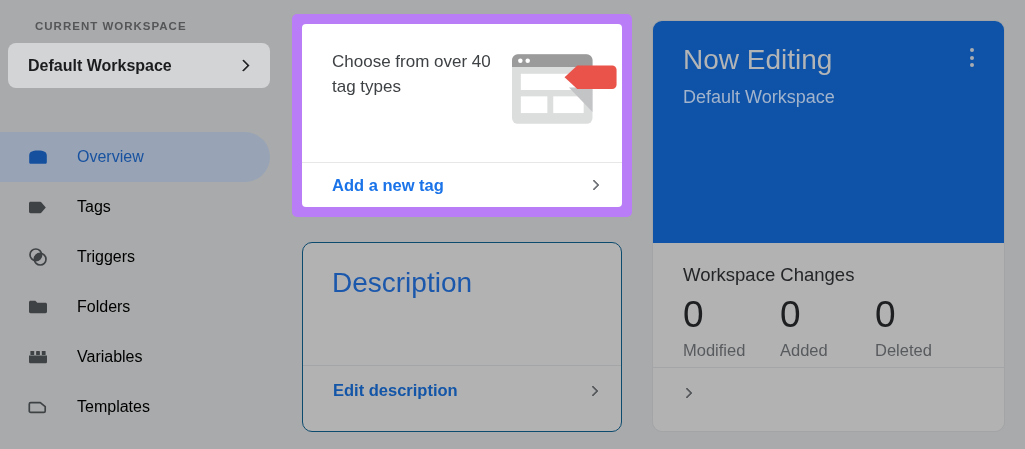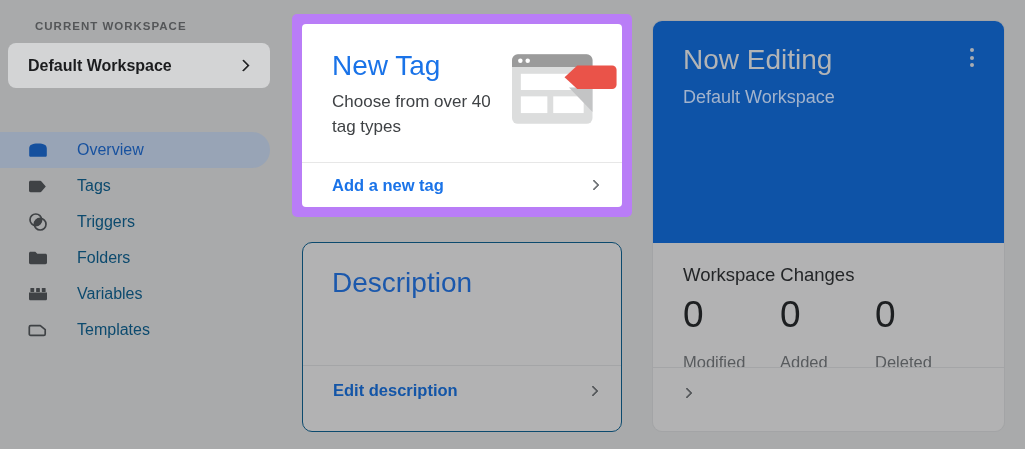--- a/index.html
+++ b/index.html
@@ -23,24 +23,24 @@
   .sidebar { position:absolute; left:0; top:0; width:290px; height:449px; }
   .ws-label { position:absolute; left:35px; top:20px; font-size:11.5px; font-weight:700;
               letter-spacing:1px; color:#545658; }
   .ws-btn { position:absolute; left:8px; top:43px; width:262px; height:45px;
             background:#d3d4d5; border:none; border-radius:8px; cursor:pointer;
             display:flex; align-items:center; justify-content:space-between;
             padding:0 22px 0 20px; font-family:inherit; }
   .ws-btn .lbl { font-size:16px; font-weight:700; color:#1b1c1e; }
   .ws-btn .chev { color:#212224; }
   .nav { position:absolute; left:0; top:132px; width:290px; }
-  .nav-item { height:36px; display:flex; align-items:center; cursor:pointer; }
+  .nav-item { height:50px; display:flex; align-items:center; cursor:pointer; }
   .nav-icon { width:22px; height:22px; margin-left:27px; flex:none; color:#3f4245; }
   .nav-icon svg { width:22px; height:22px; display:block; fill:currentColor; }
-  .nav-label { margin-left:28px; font-size:16px; color:#0c4a6e; }
+  .nav-label { margin-left:28px; font-size:16px; color:#000000; }
   .nav-item.selected { width:270px; background:#98a4b6; border-radius:0 25px 25px 0; }
   .nav-item.selected .nav-icon { color:#15509e; }
   .nav-item.selected .nav-label { color:#17519f; font-weight:500; }
 
   
   .foot { display:flex; align-items:center; justify-content:space-between;
           padding:0 24px 0 30px; cursor:pointer; }
   .foot .link { font-size:16.5px; font-weight:700; }
 
   
@@ -73,21 +73,21 @@
   .blue-sec { height:222px; background:#0e53a7; padding:23px 26px 0 30px; }
   .blue-head { display:flex; align-items:flex-start; justify-content:space-between; }
   .blue-title { font-size:28px; color:#b2b4b6; }
   .blue-sub { font-size:18px; color:#a2b3cc; margin-top:11px; }
   .stats-sec { position:relative; height:190px; background:#b2b2b3; padding:21px 30px 0; }
   .stats-title { font-size:18.5px; color:#232527; }
   .stats-row { display:flex; margin-top:7px; }
   .stat { display:flex; flex-direction:column; }
   .stat:nth-child(1){ width:97px; } .stat:nth-child(2){ width:95px; }
   .stat-value { font-size:37px; font-weight:400; color:#1d1f21; line-height:44px; }
-  .stat-label { font-size:16.5px; color:#585b5e; margin-top:16px; }
+  .stat-label { font-size:16.5px; color:#585b5e; margin-top:4px; }
 </style>
 </head>
 <body>
 
 <div class="sidebar">
   <div class="ws-label">CURRENT WORKSPACE</div>
 
   <button class="ws-btn">
     <span class="lbl">Default Workspace</span>
     <span class="chev big"></span>
@@ -147,21 +147,20 @@
       </span>
       <span class="nav-label">Templates</span>
     </div>
   </div>
 </div>
 
 <div class="spotlight">
   <div class="newtag">
     <div class="newtag-body">
       <div>
-        <div class="newtag-title">New Tag</div>
         <div class="newtag-sub">Choose from over 40 tag types</div>
       </div>
       <svg class="newtag-icon" width="108" height="71" viewBox="0 0 110 72">
         <rect x="0" y="0" width="82" height="71" rx="6" fill="#dcdddd"></rect>
         <path d="M0 13V6a6 6 0 0 1 6-6h70a6 6 0 0 1 6 6v7Z" fill="#9b9b9b"></path>
         <circle cx="8.5" cy="6.8" r="2.3" fill="#fff"></circle>
         <circle cx="16" cy="6.8" r="2.3" fill="#fff"></circle>
         <rect x="9" y="20" width="64" height="16.5" fill="#fff"></rect>
         <rect x="9" y="43" width="27" height="17" fill="#fff"></rect>
         <rect x="42" y="43" width="31" height="17" fill="#fff"></rect>

